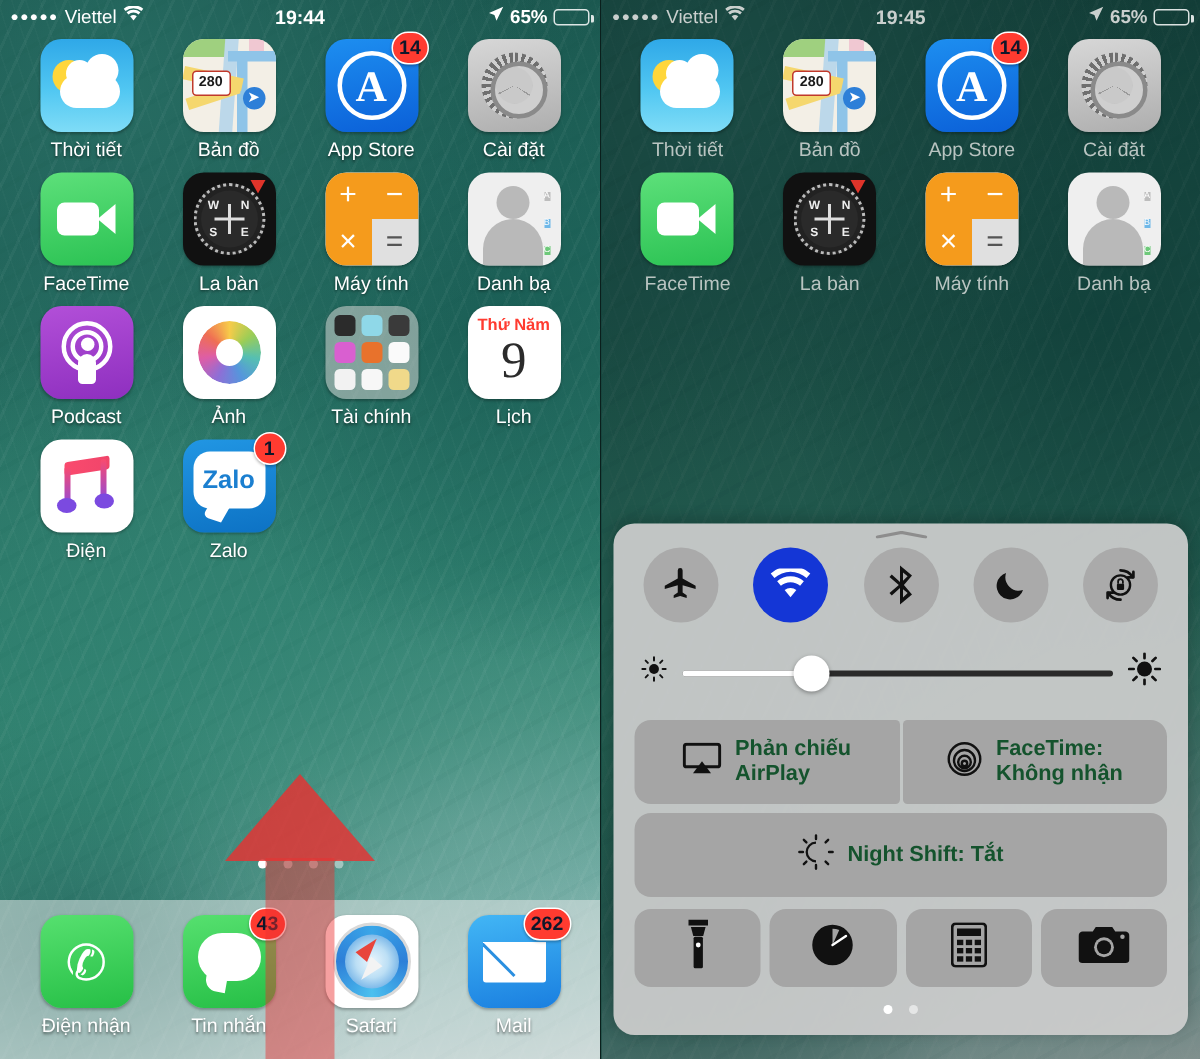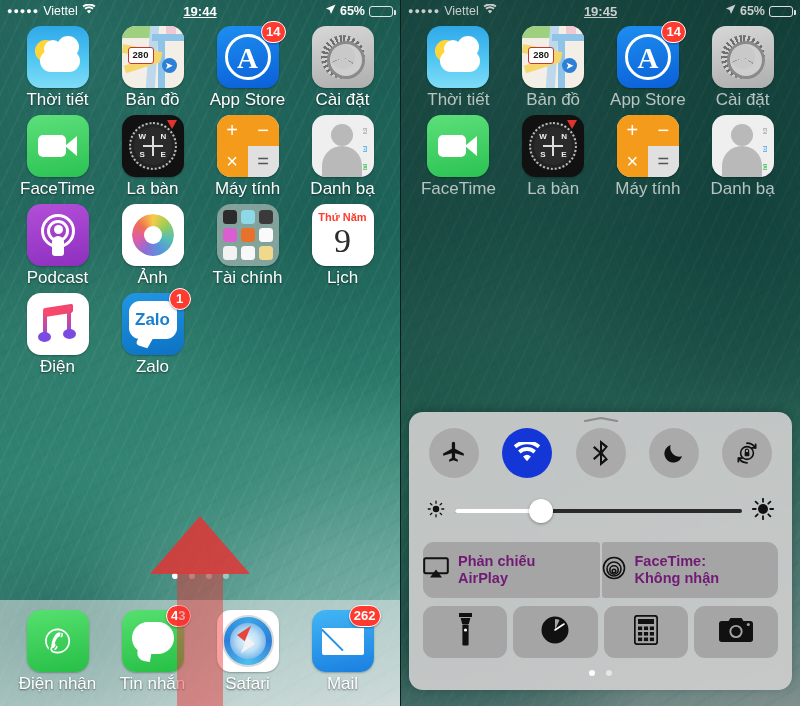--- a/index.html
+++ b/index.html
@@ -36,21 +36,21 @@
   }
   .dimmer { position:absolute; inset:0; background:rgba(0,0,0,.30); }
 
   
   .statusbar {
     position: absolute; top: 0; left: 0; right: 0; height: 22px;
     display: flex; align-items: center; color: #fff;
     font-size: 12.5px; font-weight: bold; padding: 0 7px; z-index: 30;
   }
   .sb-left { display: flex; align-items: center; gap: 4px; flex: 1; }
-  .sb-center { display:flex; align-items:center; justify-content:center; flex: 0 0 auto; text-decoration: underline; }
+  .sb-center { display:flex; align-items:center; justify-content:center; flex: 0 0 auto; }
   .sb-right { display: flex; align-items: center; gap: 4px; flex: 1; justify-content: flex-end; }
   .dots { letter-spacing: 1px; font-size: 9px; line-height: 1; }
   .carrier { font-size: 12.5px; font-weight: normal; }
   .sb-time { font-size: 13px; font-weight: bold; }
   .batt-pct { font-size: 12.5px; font-weight: bold; }
   .batt {
     width: 24px; height: 11px; border: 1.3px solid rgba(255,255,255,.85);
     border-radius: 3px; position: relative; padding: 1px;
   }
   .batt::after {
@@ -67,27 +67,27 @@
     display: grid; grid-template-columns: repeat(4, 1fr); row-gap: 8px;
     padding: 0 10px;
   }
   .app { display:flex; flex-direction:column; align-items:center; position:relative; }
   .icon-wrap { position: relative; width: 62px; height: 62px; }
   .icon {
     width: 62px; height: 62px; border-radius: 14px; overflow: hidden;
     position: relative; box-shadow: 0 1px 2px rgba(0,0,0,.28);
   }
   .app-label {
-    margin-top: 5px; color:#fff; font-size:17px; line-height:14px;
+    margin-top: 5px; color:#fff; font-size:13px; line-height:14px;
     text-shadow: 0 1px 2px rgba(0,0,0,.55); white-space: nowrap;
   }
   .badge {
     position:absolute; top:-5px; right:-7px; min-width:22px; height:22px;
     background:#ff3b30; border:1.6px solid #fff; border-radius:11px;
-    color:#ffffff; font-size:13px; font-weight:bold; line-height:19px;
+    color:#0f172a; font-size:13px; font-weight:bold; line-height:19px;
     text-align:center; padding:0 4px; z-index:4;
     box-shadow:0 1px 2px rgba(0,0,0,.3);
   }
   .phone.right .app-label { color:#b9c4c1; text-shadow:none; }
 
   
   .ic-weather { background: linear-gradient(180deg,#2fa8e8,#51c7f2 55%,#7fdcf7); }
   .sun { position:absolute; left:8px; top:14px; width:22px; height:22px;
          border-radius:50%; background:#ffd63a; }
   .cloud { position:absolute; left:13px; top:24px; width:40px; height:22px;
@@ -267,22 +267,22 @@
        display:flex;align-items:center;justify-content:center;position:relative;}
   .tgl.on{background:#1436d6;}
   .tgl svg{display:block;}
   .cc-bright{display:flex;align-items:center;gap:10px;padding:14px 4px 12px;}
   .slider{position:relative;flex:1;height:4px;background:#2a2a2a;border-radius:2px;}
   .slider .fill{position:absolute;left:0;top:0;bottom:0;background:#fff;border-radius:2px;}
   .slider .knob{position:absolute;top:50%;width:24px;height:24px;margin-top:-12px;margin-left:-12px;
                 border-radius:50%;background:#fff;box-shadow:0 1px 3px rgba(0,0,0,.35);}
   .cc-row{display:flex;gap:4px;margin-top:6px;}
   .cc-card{flex:1;background:#a5a5a5;border-radius:11px;height:56px;
-           display:flex;align-items:center;gap:9px;
-           color:#701a75;font-size:14.5px;font-weight:600;line-height:17px;}
+           display:flex;align-items:center;justify-content:center;gap:9px;
+           color:#14532d;font-size:14.5px;font-weight:600;line-height:17px;}
   .cc-card.full{flex:1;}
   .cc-pair{display:flex;gap:2px;margin-top:6px;}
   .cc-pair .cc-card:first-child{border-radius:11px 3px 3px 11px;}
   .cc-pair .cc-card:last-child{border-radius:3px 11px 11px 3px;}
   .cc-shortcuts{display:flex;gap:6px;margin-top:8px;}
   .sc{flex:1;height:52px;background:#a5a5a5;border-radius:11px;
       display:flex;align-items:center;justify-content:center;}
   .cc-dots{display:flex;justify-content:center;gap:11px;margin-top:12px;}
   .cc-dots i{width:6px;height:6px;border-radius:50%;background:rgba(255,255,255,.55);display:block;}
   .cc-dots i.on{background:#fff;}
@@ -781,20 +781,34 @@
                 </g>
               </svg>
           </span>
           <span>
             <span>FaceTime:</span><br>
             <span>Không nhận</span>
           </span>
         </div>
       </div>
 
+      <div class="cc-row">
+        <div class="cc-card full">
+          <span>
+            <svg width="24" height="24" viewBox="0 0 24 24">
+                <path d="M12 5.8A6.2 6.2 0 1 1 12 18.2 6.2 6.2 0 0 0 12 5.8z" fill="#111"></path>
+                <path d="M12 5.8a6.2 6.2 0 0 0 0 12.4" fill="none" stroke="#111" stroke-width="1.5"></path>
+                <g stroke="#111" stroke-width="1.6" stroke-linecap="round">
+                  <path d="M12 .9v2.4M12 20.7v2.4M.9 12h2.4M20.7 12h2.4M3.9 3.9l1.7 1.7M18.4 18.4l1.7 1.7M20.1 3.9l-1.7 1.7M5.6 18.4l-1.7 1.7"></path>
+                </g>
+              </svg>
+          </span>
+          <span>Night Shift: Tắt</span>
+        </div>
+      </div>
 
       <div class="cc-shortcuts">
         <div class="sc">
           <span>
             <svg width="15" height="34" viewBox="0 0 15 34">
                 <rect x="1" y="0" width="13" height="4" fill="#111"></rect>
                 <path d="M2.6 5h9.8l-1.6 6H4.2L2.6 5z" fill="#111"></path>
                 <rect x="4.4" y="11.5" width="6.2" height="21" rx="1" fill="#111"></rect>
                 <circle cx="7.5" cy="17" r="1.6" fill="#fff"></circle>
               </svg>

